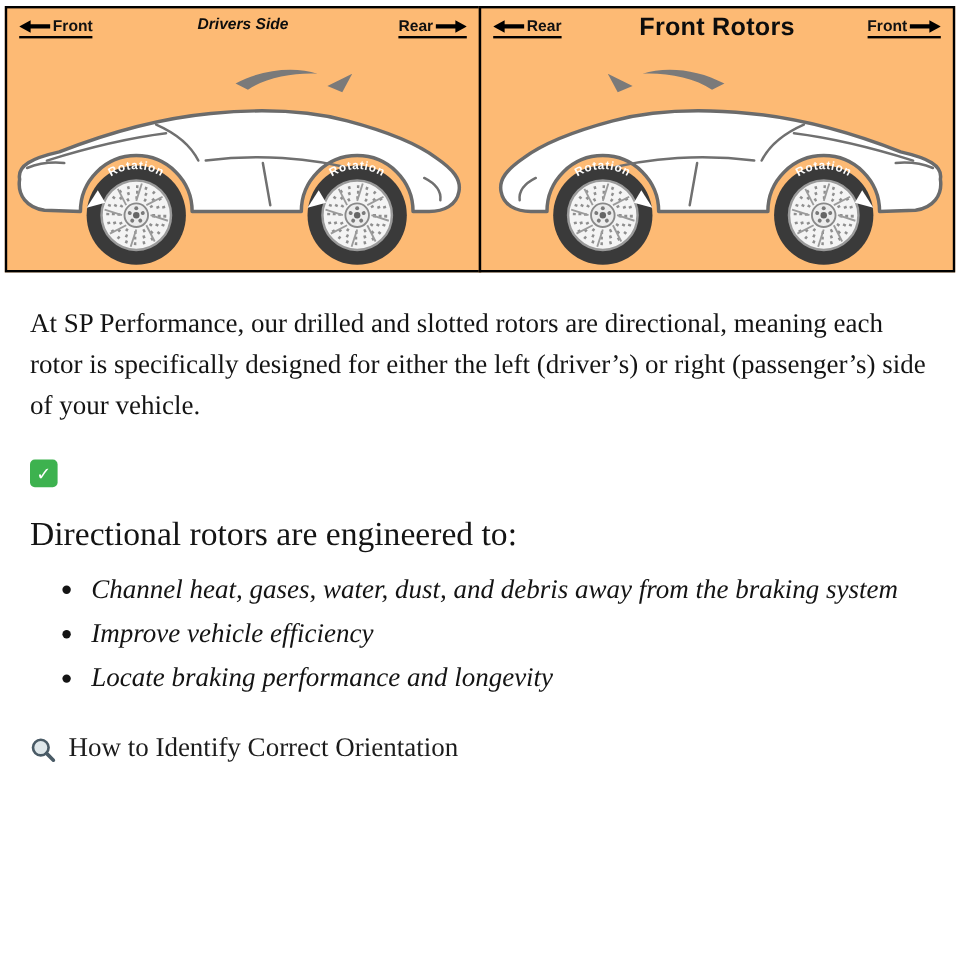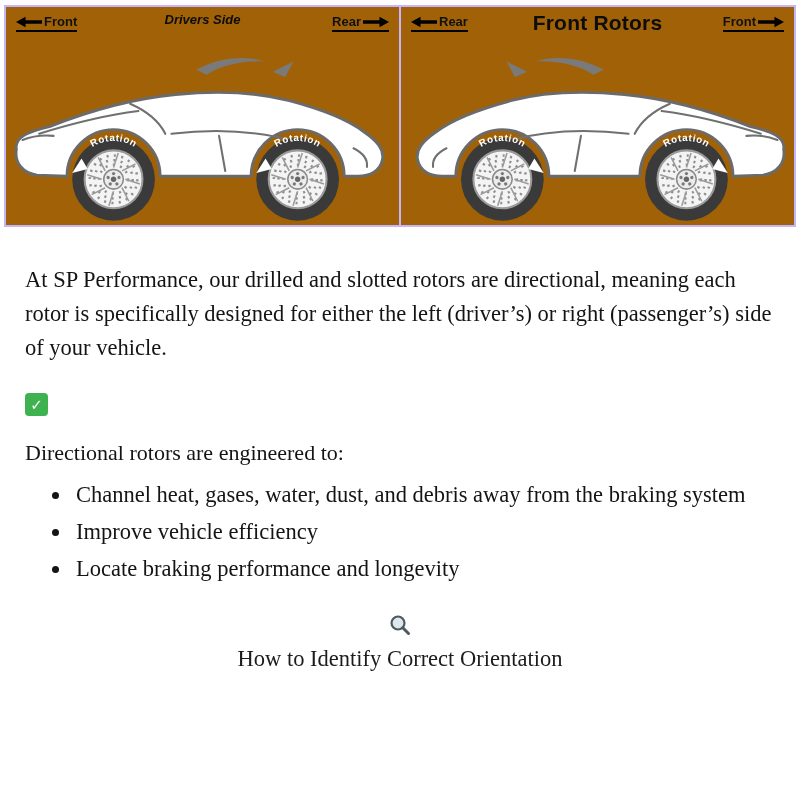--- a/index.html
+++ b/index.html
@@ -1,20 +1,20 @@
 <!DOCTYPE html>
 <html><head>
 <meta charset="utf-8">
 <style>
   html,body{margin:0;padding:0;background:#fff;}
   body{width:800px;font-family:"Liberation Serif",serif;color:#141414;}
 
   
   .diagram{display:flex;margin:5px 4px 0 4px;}
-  .panel{flex:1;border:2px solid #c4b5fd;background:#a16207;position:relative;min-width:0;}
+  .panel{flex:1;border:2px solid #000000;background:#fdba74;position:relative;min-width:0;}
   .panel + .panel{margin-left:-2px;}
   .panel-header{position:relative;height:42px;padding:5px 10px 0 10px;box-sizing:border-box;}
   .dir{position:absolute;top:7px;display:flex;align-items:center;gap:2px;
        border-bottom:2px solid #000;padding-bottom:1px;
        font-family:"Liberation Sans",sans-serif;font-weight:bold;font-size:13px;color:#111;}
   .dir-left{left:10px;}
   .dir-right{right:10px;}
   .arr{display:block;}
   .titles{text-align:center;font-family:"Liberation Sans",sans-serif;color:#0d0d0d;}
   .panel-title{font-size:21px;font-weight:bold;letter-spacing:.2px;line-height:1.05;}
@@ -30,29 +30,29 @@
   .slots line{stroke:#9b9b9b;stroke-width:1.5;}
   .hub{fill:#ececec;stroke:#8a8a8a;stroke-width:1.5;}
   .lug{fill:#7a7a7a;}
   .hubcenter{fill:#666;}
   .rot-text{font-family:"Liberation Sans",sans-serif;font-size:9.5px;font-weight:bold;
             fill:#ffffff;letter-spacing:.6px;text-anchor:middle;}
   .rot-arrow{fill:#ffffff;}
 
   
   .content{padding:8px 25px 28px 25px;}
-  .intro{font-size:22.5px;line-height:1.52;margin:28px 0 0 0;}
+  .intro{font-size:22.5px;line-height:1.52;margin:18px 0 0 0;}
   .h-check{display:flex;align-items:center;gap:9px;font-size:23px;font-weight:bold;margin:28px 0 0 0;}
   .check-box{width:23px;height:23px;background:#3db24f;border-radius:4px;color:#fff;flex:0 0 auto;
              font-family:"DejaVu Sans",sans-serif;font-size:15px;font-weight:bold;
              display:flex;align-items:center;justify-content:center;}
-  .lead{font-size:22px;margin:24px 0 0 0;}
+  .lead{font-size:28px;margin:24px 0 0 0;}
   ul{margin:12px 0 0 0;padding-left:47px;}
-  li{font-size:22.5px;line-height:1.5;margin:3px 0;padding-left:4px;}
-  .h-mag{display:flex;align-items:center;gap:10px;font-size:22.5px;font-weight:normal;margin:28px 0 0 0;color:#1c1c1c;flex-direction:column;}
+  li{font-size:22.5px;line-height:1.5;margin:3px 0;padding-left:4px;font-style:italic;}
+  .h-mag{display:flex;align-items:flex-end;gap:10px;font-size:22.5px;font-weight:normal;margin:28px 0 0 0;color:#1c1c1c;}
   .mag-svg{flex:0 0 auto;display:block;}
 </style>
 </head>
 <body>
 
 <div class="diagram">
 
   <div class="panel">
     <div class="panel-header">
       <span class="dir dir-left">

